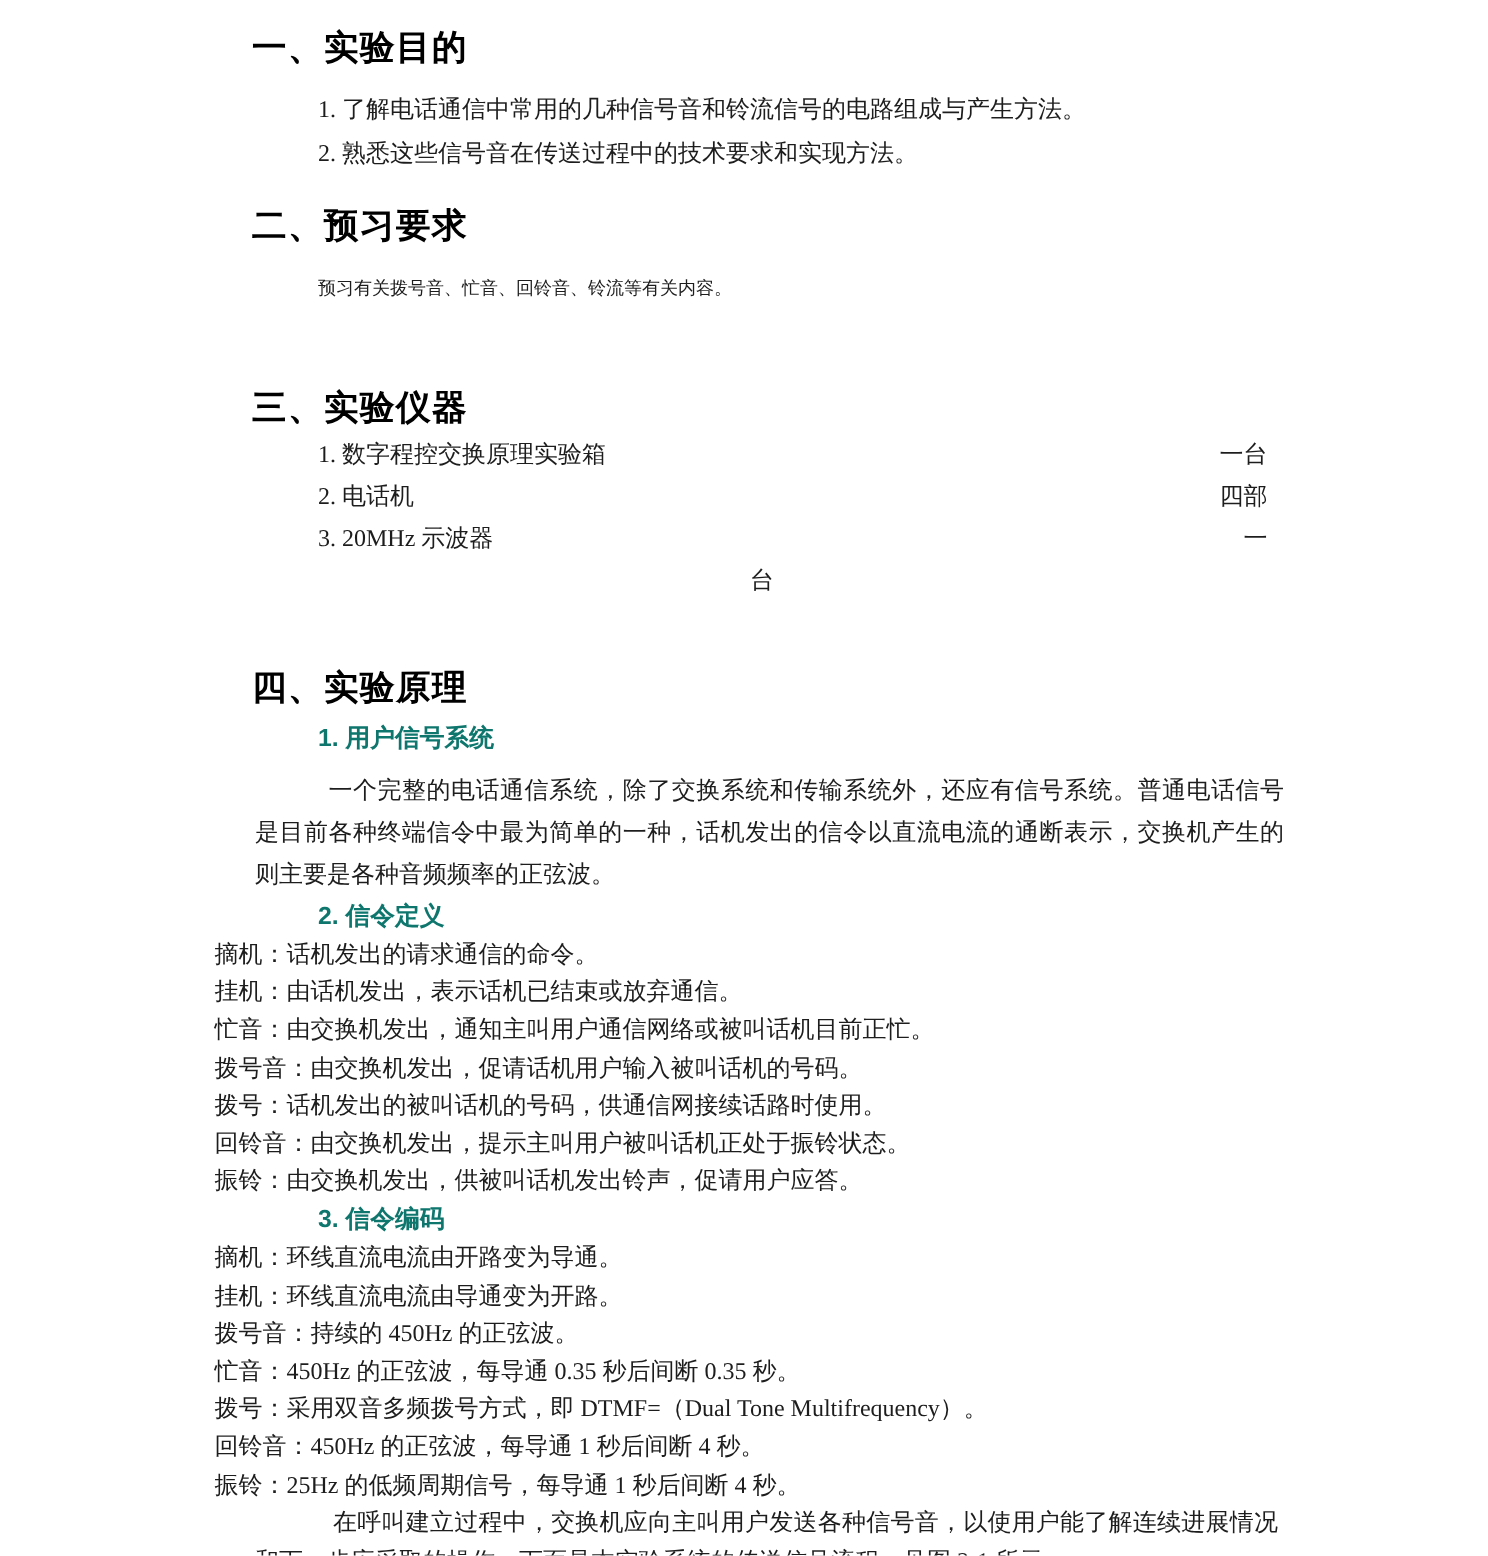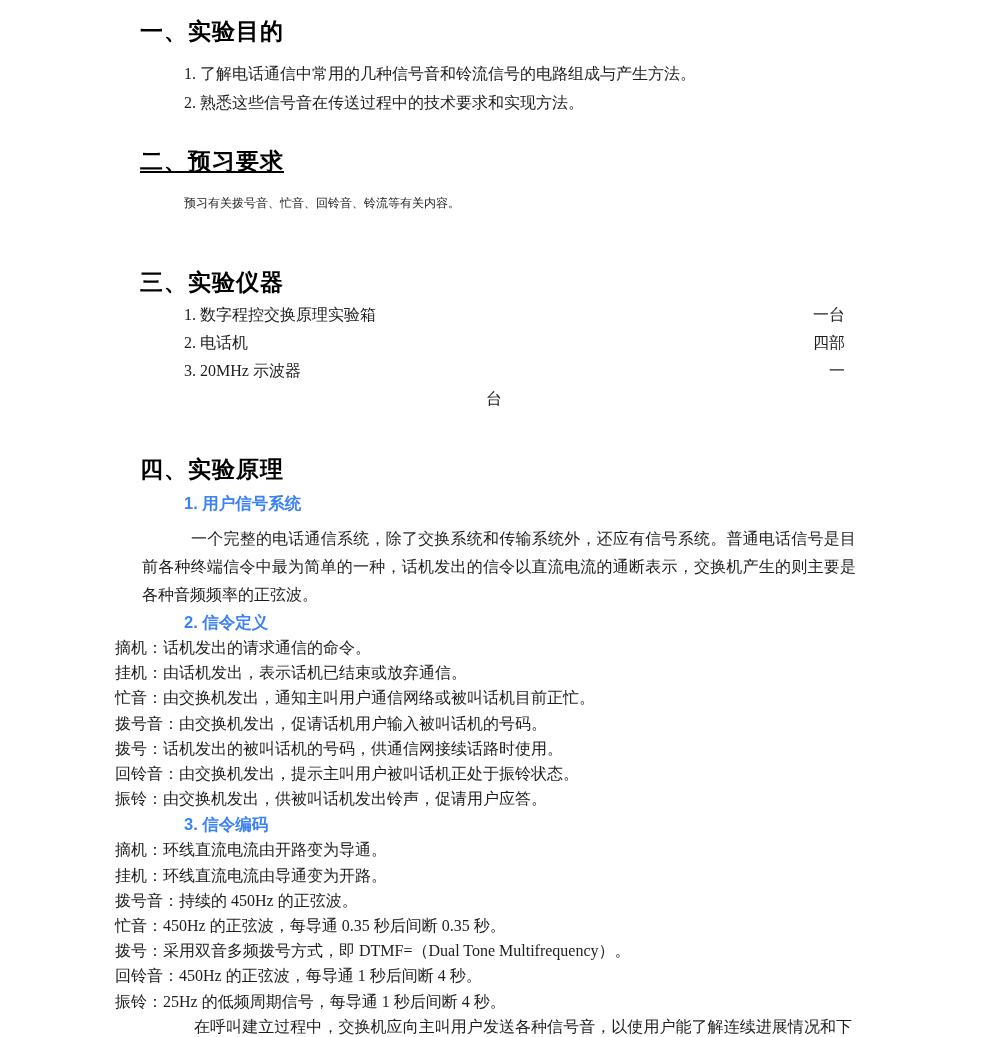--- a/index.html
+++ b/index.html
@@ -15,31 +15,32 @@
     color: #1d1d1d;
     -webkit-font-smoothing: antialiased;
   }
   .page {
     position: relative;
     width: 992px;
     height: 1037px;
     padding-top: 16px;
     box-sizing: border-box;
     background: #ffffff;
+    padding-left: 28px;
   }
   .h-sec {
     margin: 0 0 0 140px;
     font-family: "Liberation Sans", "DejaVu Sans", sans-serif;
     font-weight: bold;
     font-size: 23px;
     line-height: 30px;
     color: #000000;
     letter-spacing: 1px;
   }
-  .h-sec.mt-s2 { margin-top: 29px; text-decoration: underline; }
+  .h-sec.mt-s2 { margin-top: 18px; }
   .h-sec.mt-s3 { margin-top: 50px; }
   .h-sec.mt-s4 { margin-top: 41px; }
 
   .list-block { margin: 14px 0 0 184px; }
   .list-block p {
     margin: 0;
     font-size: 16px;
     line-height: 28.5px;
   }
   .para-simple {
@@ -61,21 +62,21 @@
     line-height: 28px;
     text-align: center;
     margin-left: -41px; 
   }
   .sub-title {
     margin: 0 0 0 184px;
     font-family: "Liberation Sans", "DejaVu Sans", sans-serif;
     font-weight: bold;
     font-size: 16.5px;
     line-height: 26px;
-    color: #3b82f6;
+    color: #0f766e;
   }
   .sub-title.first { margin-top: 6px; line-height: 27px; }
   .body-para {
     margin: 8px 136px 0 142px;
     font-size: 16px;
     line-height: 28px;
     text-indent: 49px;
     text-align: justify;
   }
   .def-block { margin: 0 0 0 115px; }

